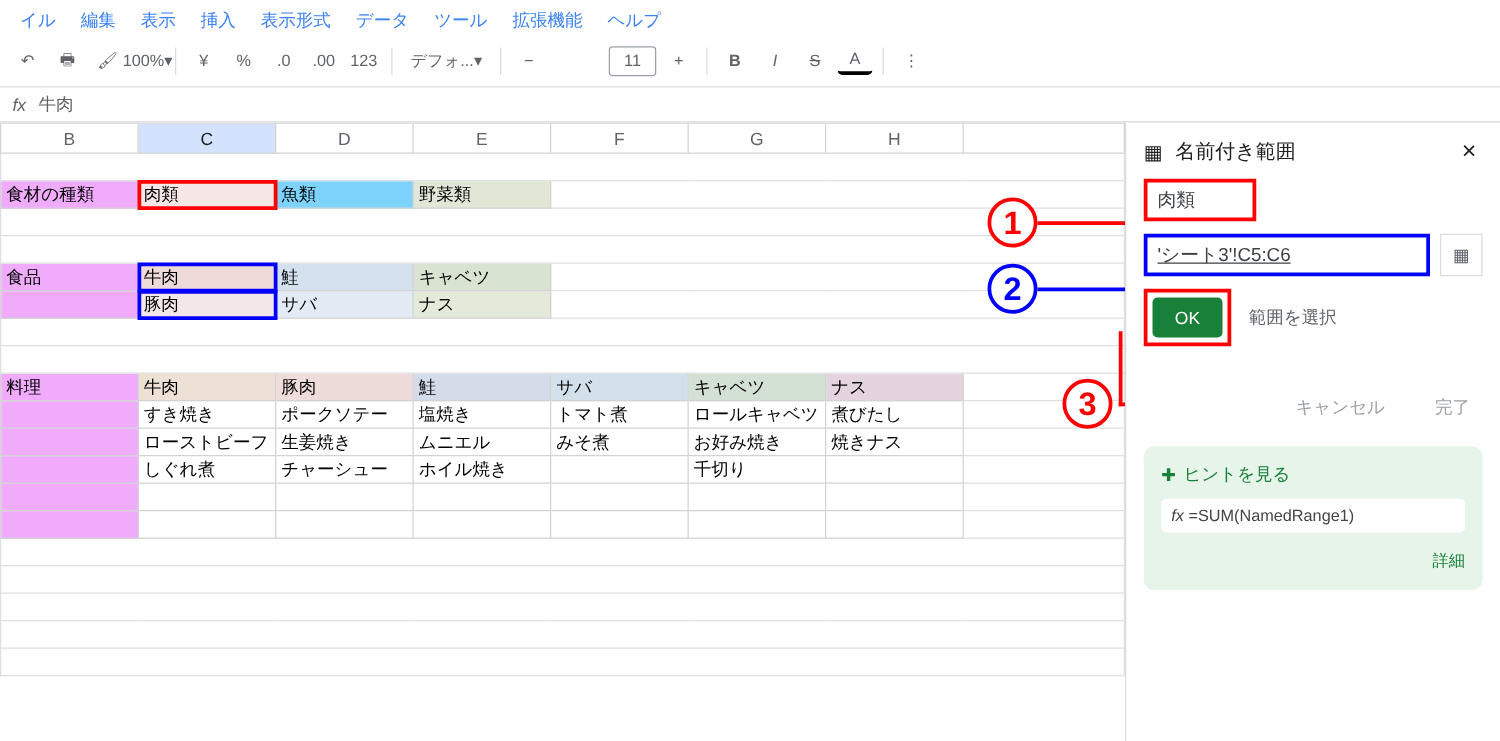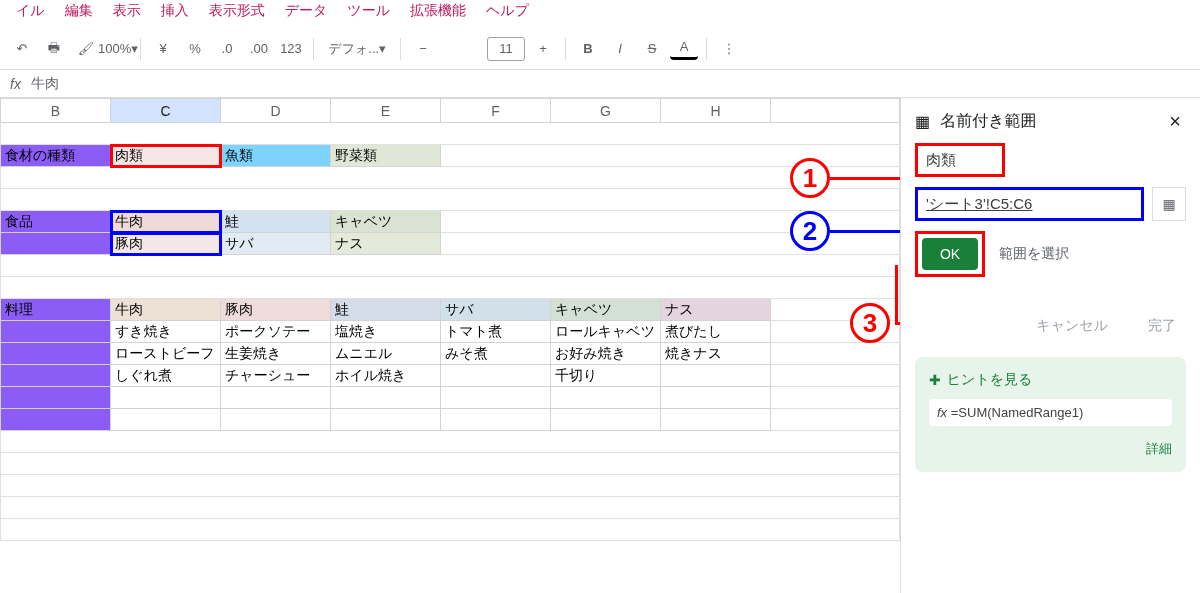--- a/index.html
+++ b/index.html
@@ -1,32 +1,32 @@
 <!DOCTYPE html>
 <html><head>
   <meta charset="utf-8">
   <style>
     * { box-sizing: border-box; margin: 0; padding: 0; }
     body { font-family: Arial, 'Hiragino Sans', 'Meiryo', sans-serif; background: #fff; width: 1200px; height: 593px; overflow: hidden; display: flex; flex-direction: column; }
-    .menubar { display: flex; align-items: flex-start; height: 28px; padding: 0 8px; gap: 4px; font-size: 14px; color: #be185d; }
+    .menubar { display: flex; align-items: flex-end; height: 28px; padding: 0 8px; gap: 4px; font-size: 14px; color: #3b82f6; }
     .menubar span { padding: 2px 8px; cursor: pointer; }
     .toolbar { display: flex; align-items: center; height: 42px; padding: 4px 8px; gap: 4px; border-bottom: 1px solid #dadce0; font-size: 13px; color: #5f6368; }
     .toolbar .btn { width: 28px; height: 28px; display:flex;align-items:center;justify-content:center; cursor:pointer; border-radius: 4px; }
     .toolbar .sep { width: 1px; height: 22px; background: #dadce0; margin: 0 4px; }
     .toolbar .zoom { padding: 0 6px; }
     .toolbar .fontsize-box { border: 1px solid #9aa0a6; border-radius: 3px; width: 38px; height: 24px; display:flex;align-items:center;justify-content:center; font-size: 13px; margin-left: 46px; }
     .formbar { display: flex; align-items: center; height: 28px; padding: 2px 10px; gap: 10px; border-bottom: 1px solid #dadce0; color:#5f6368; font-size:14px; }
     .formbar .fx { font-style: italic; font-size: 14px;}
     .main { display: flex; flex: 1; min-height: 0; }
     .sheet-area { flex: 1; overflow: hidden; position: relative; }
     table.sheet { border-collapse: collapse; width: 100%; }
     .sheet th, .sheet td { border: 1px solid #d3d3d3; font-size: 14px; height: 22px; padding: 1px 4px; text-align: left; }
     .sheet th.colhdr { background: #fff; text-align: center; color:#5f6368; font-weight:normal; width: 110px; height: 24px;}
     .sheet th.colhdr.sel { background: #d3e3fd; color:#202124;}
-    .sheet td.hdr-b { background: #8b5cf6; }
+    .sheet td.hdr-b { background: #f0abfc; }
     .sheet td.fill-cat-1 { background: #f6e6e6; }
     .sheet td.fill-cat-2 { background: #7dd3fc; }
     .sheet td.fill-cat-3 { background: #e1e7d6; }
     .sheet td.food-1 { background: #efdada; }
     .sheet td.food-2 { background: #f4e7e7; }
     .sheet td.food-3 { background: #d4e1ef; }
     .sheet td.food-4 { background: #e2eaf3; }
     .sheet td.food-5 { background: #d8e4d1; }
     .sheet td.food-6 { background: #e3ead9; }
     .sheet td.cook-1 { background: #ede0d4; }

